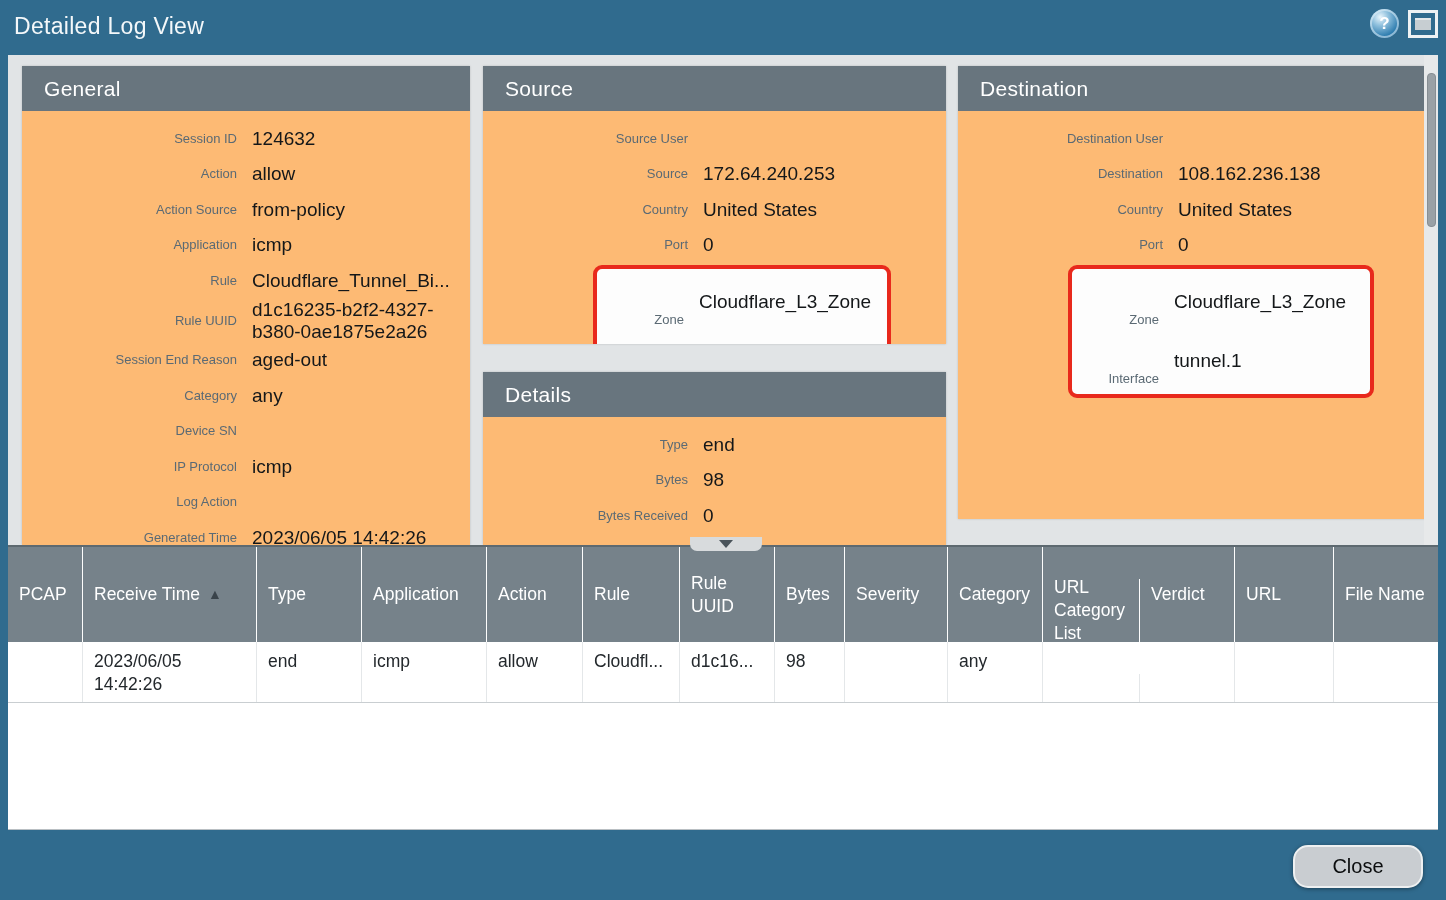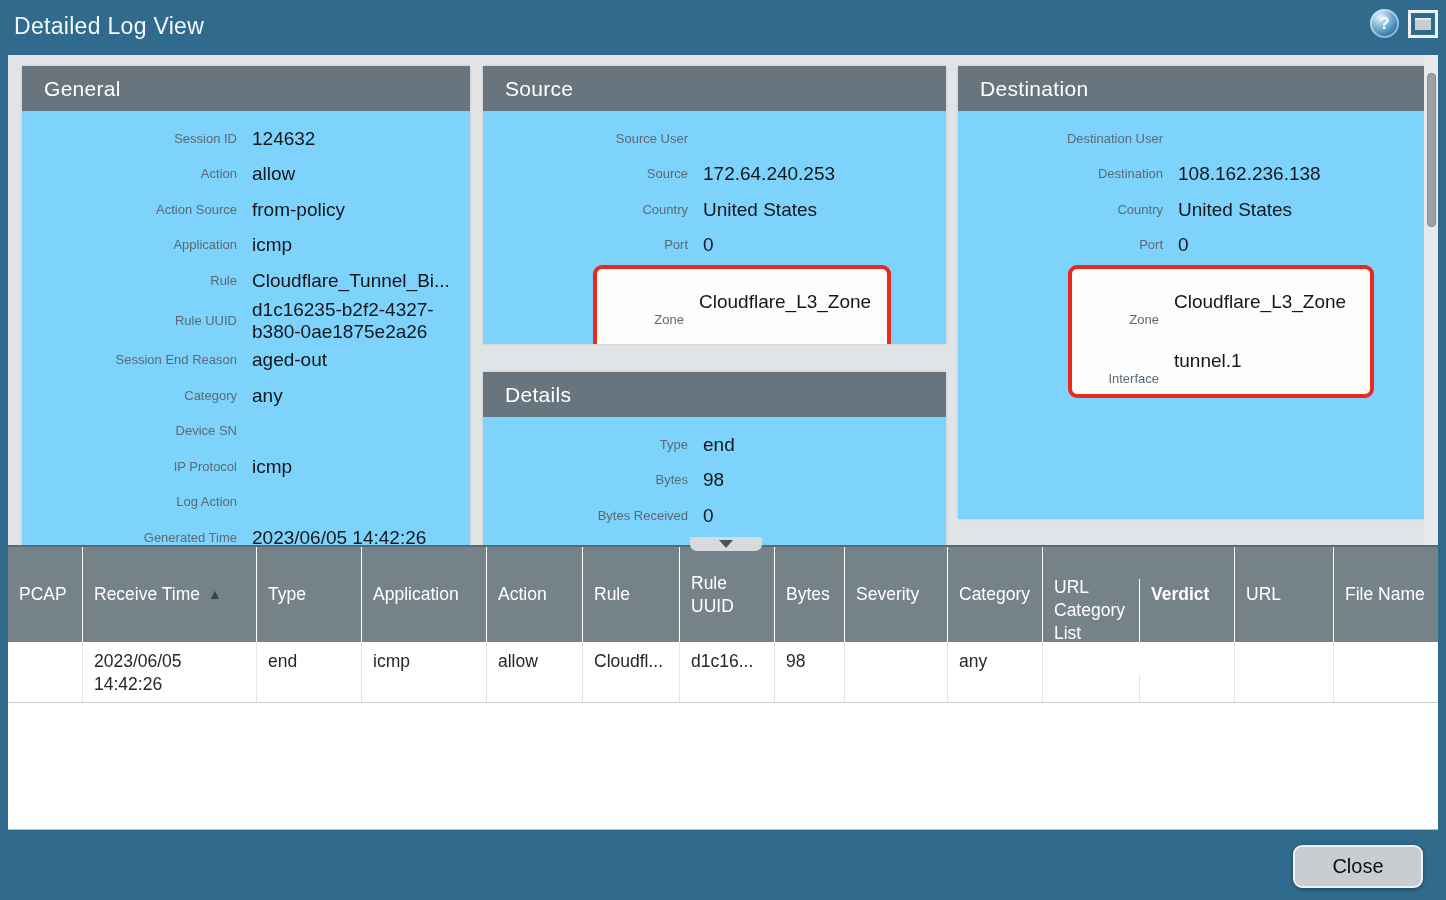--- a/index.html
+++ b/index.html
@@ -19,21 +19,21 @@
     color:#fff;font-weight:bold;font-size:17px;
     display:flex;align-items:center;justify-content:center;cursor:pointer;
   }
   .window-icon{
     width:30px;height:28px;border:3px solid #eef2f4;background:#306b8e;box-sizing:border-box;
     display:flex;align-items:center;justify-content:center;cursor:pointer;
   }
   .window-icon .inner{width:16px;height:10px;background:#c7ced2;border-top:2px solid #e4e8ea;}
   
   .content{position:absolute;left:8px;top:55px;width:1430px;height:490px;background:#e1e4e6;overflow:hidden;}
-  .panel{position:absolute;background:#7dd3fc;overflow:hidden;box-shadow:0 0 2px rgba(0,0,0,.18);}
+  .panel{position:absolute;background:#fdba74;overflow:hidden;box-shadow:0 0 2px rgba(0,0,0,.18);}
   .panel-header{height:45px;background:#68757e;color:#fff;font-size:21px;font-weight:400;
     display:flex;align-items:center;padding-left:22px;letter-spacing:.3px;}
   .panel-general{left:14px;top:11px;width:448px;height:479px;}
   .panel-source{left:475px;top:11px;width:463px;height:278px;}
   .panel-details{left:475px;top:317px;width:463px;height:173px;}
   .panel-destination{left:950px;top:11px;width:467px;height:453px;}
   .fields{padding-top:10px;}
   .frow{display:flex;align-items:center;min-height:35.5px;}
   .flabel{width:215px;text-align:right;color:#5b6a74;font-size:13px;flex-shrink:0;line-height:22px;}
   .fvalue{margin-left:15px;color:#141719;font-size:19px;line-height:22px;max-width:205px;word-wrap:break-word;}
@@ -60,25 +60,25 @@
   .th:last-child{border-right:none;}
   .th .sort{margin-left:8px;color:#39434a;font-size:14px;}
   .trow{display:flex;min-height:55px;background:#fff;border-bottom:1px solid #c9ced1;cursor:pointer;}
   .td{font-size:17.5px;line-height:23px;color:#23282c;padding:8px 4px 6px 11px;box-sizing:border-box;
     border-right:1px solid #e4e7e9;word-wrap:break-word;}
   .td:last-child{border-right:none;}
   .tbody-empty{height:126px;background:#fff;border-bottom:1px solid #b9bfc3;}
   
   .c0{width:75px;}  .c1{width:174px;} .c2{width:105px;} .c3{width:125px;}
   .c4{width:96px;}  .c5{width:97px;}  .c6{width:95px;}  .c7{width:70px;}
-  .c8{width:103px;} .c9{width:95px;}  .c10{width:97px;margin-top:32px;} .c11{width:95px;font-weight:bold;}
+  .c8{width:103px;} .c9{width:95px;}  .c10{width:97px;margin-top:32px;} .c11{width:95px;}
   .c12{width:99px;} .c13{width:104px;}
   
   .close-btn{position:absolute;left:1293px;top:845px;width:130px;height:43px;
-    background:#c9cdd1;border:2px solid #eef0f1;border-radius:9px;
+    background:#c9cdd1;border:2px solid #eef0f1;border-radius:15px;
     font-family:"Liberation Sans", sans-serif;font-size:20px;color:#0b0d0e;
     box-shadow:0 1px 4px rgba(0,0,0,.4);cursor:pointer;}
 </style>
 </head>
 <body>
 
 <div class="titlebar">
   <span class="dlg-title">Detailed Log View</span>
   <div class="titlebar-icons">
     <div class="help-icon">

